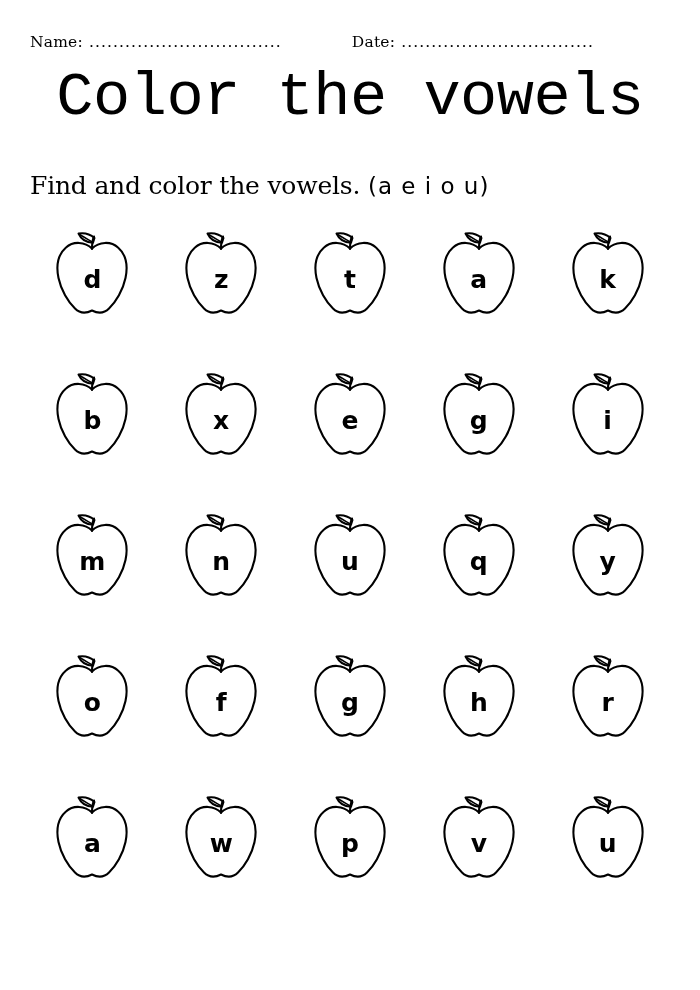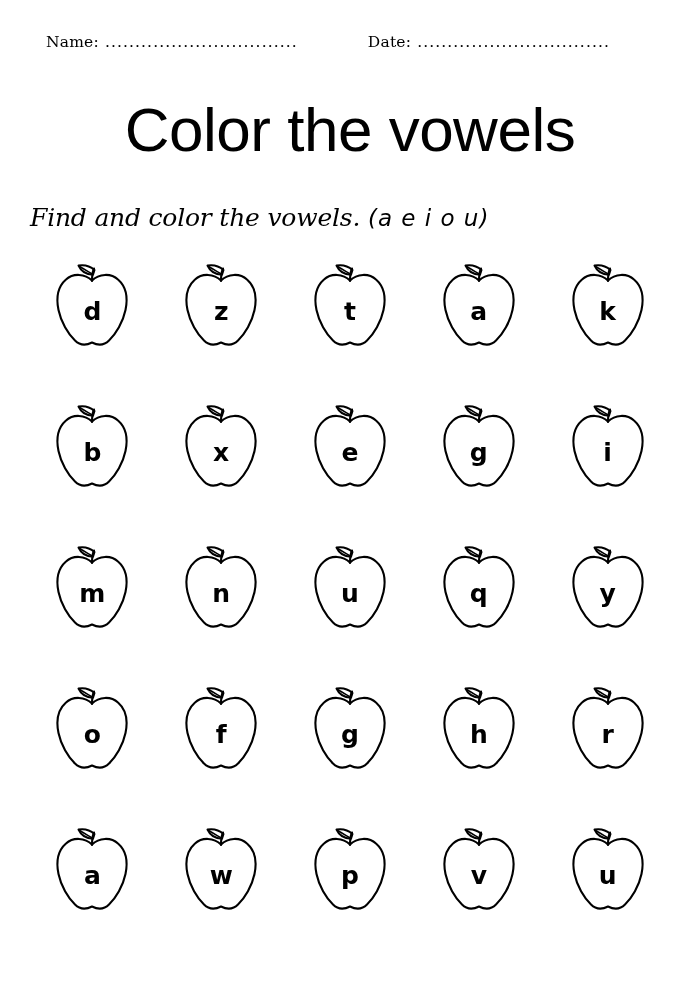--- a/index.html
+++ b/index.html
@@ -29,45 +29,44 @@
     justify-content: flex-start;
     align-items: baseline;
     padding-top: 33px;
     font-size: 15.5px;
     font-family: "DejaVu Serif", serif;
   }
   .meta-field {
     white-space: nowrap;
     letter-spacing: 0.2px;
   }
-  .meta-field.name { margin-left: 18px; }
+  .meta-field.name { margin-left: 2px; }
   .meta-field.date { margin-left: 70px; }
   .meta-label { font-family: "DejaVu Serif", serif; }
   .meta-dots {
     font-family: "DejaVu Serif", serif;
     letter-spacing: 1.1px;
   }
 
   
   .title {
     text-align: center;
-    font-family: Liberation Sans, sans-serif;
+    font-family: Liberation Mono, monospace;
     font-weight: 400;
     font-size: 62px;
     line-height: 1;
-    margin-top: 48px;
+    margin-top: 16px;
     letter-spacing: -0.5px;
   }
   .subtitle {
     margin-top: 26px;
     margin-left: 2px;
     font-family: "DejaVu Serif", serif;
     font-size: 25px;
     letter-spacing: -0.2px;
-    font-style: italic;
   }
   .subtitle .vowel-list {
     font-family: "DejaVu Sans", sans-serif;
     font-size: 23px;
     letter-spacing: 1px;
   }
 
   
   .grid {
     margin-top: 22px;

